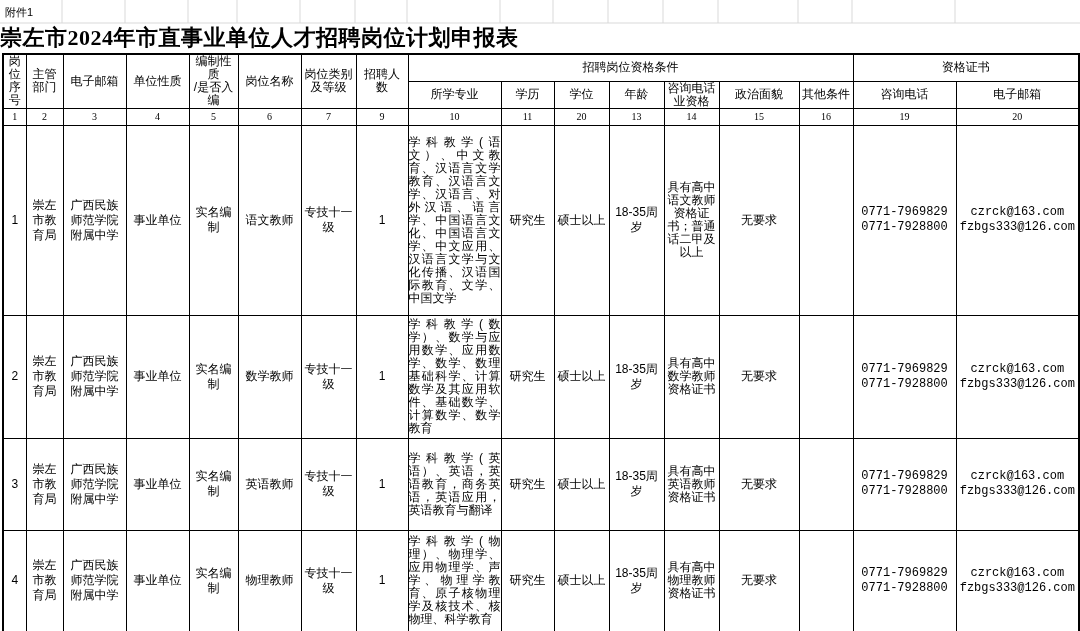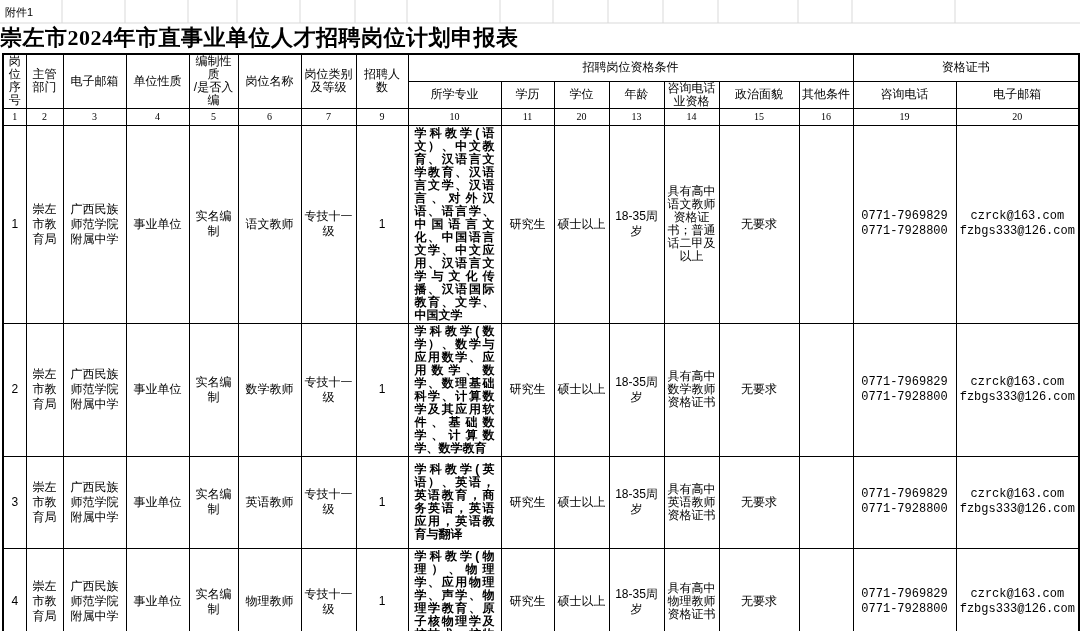--- a/index.html
+++ b/index.html
@@ -30,21 +30,21 @@
   }
   .form th{line-height:13px;}
   tr.hdr-a{height:27px;}
   tr.hdr-b{height:27px;}
   tr.nums{height:17px;}
   tr.nums td{font-size:10px;line-height:11px;font-family:"Liberation Serif",serif;}
   tr.r1{height:190px;}
   tr.r2{height:123px;}
   tr.r3{height:92px;}
   tr.r4{height:102px;}
-  td.cell-major{text-align:justify;text-align-last:left;line-height:13px;padding:1px 6px;font-weight:bold;}
+  td.cell-major{text-align:justify;text-align-last:left;line-height:13px;padding:1px 0;}
   td.cell-qual{line-height:13px;text-align:center;}
   .mono{font-family:"Liberation Mono",monospace;font-size:11px;line-height:15px;}
   .link{}
 </style>
 </head>
 <body>
 
 <div class="attachment">附件1</div>
 
 <svg class="topgrid" width="1080" height="24">

